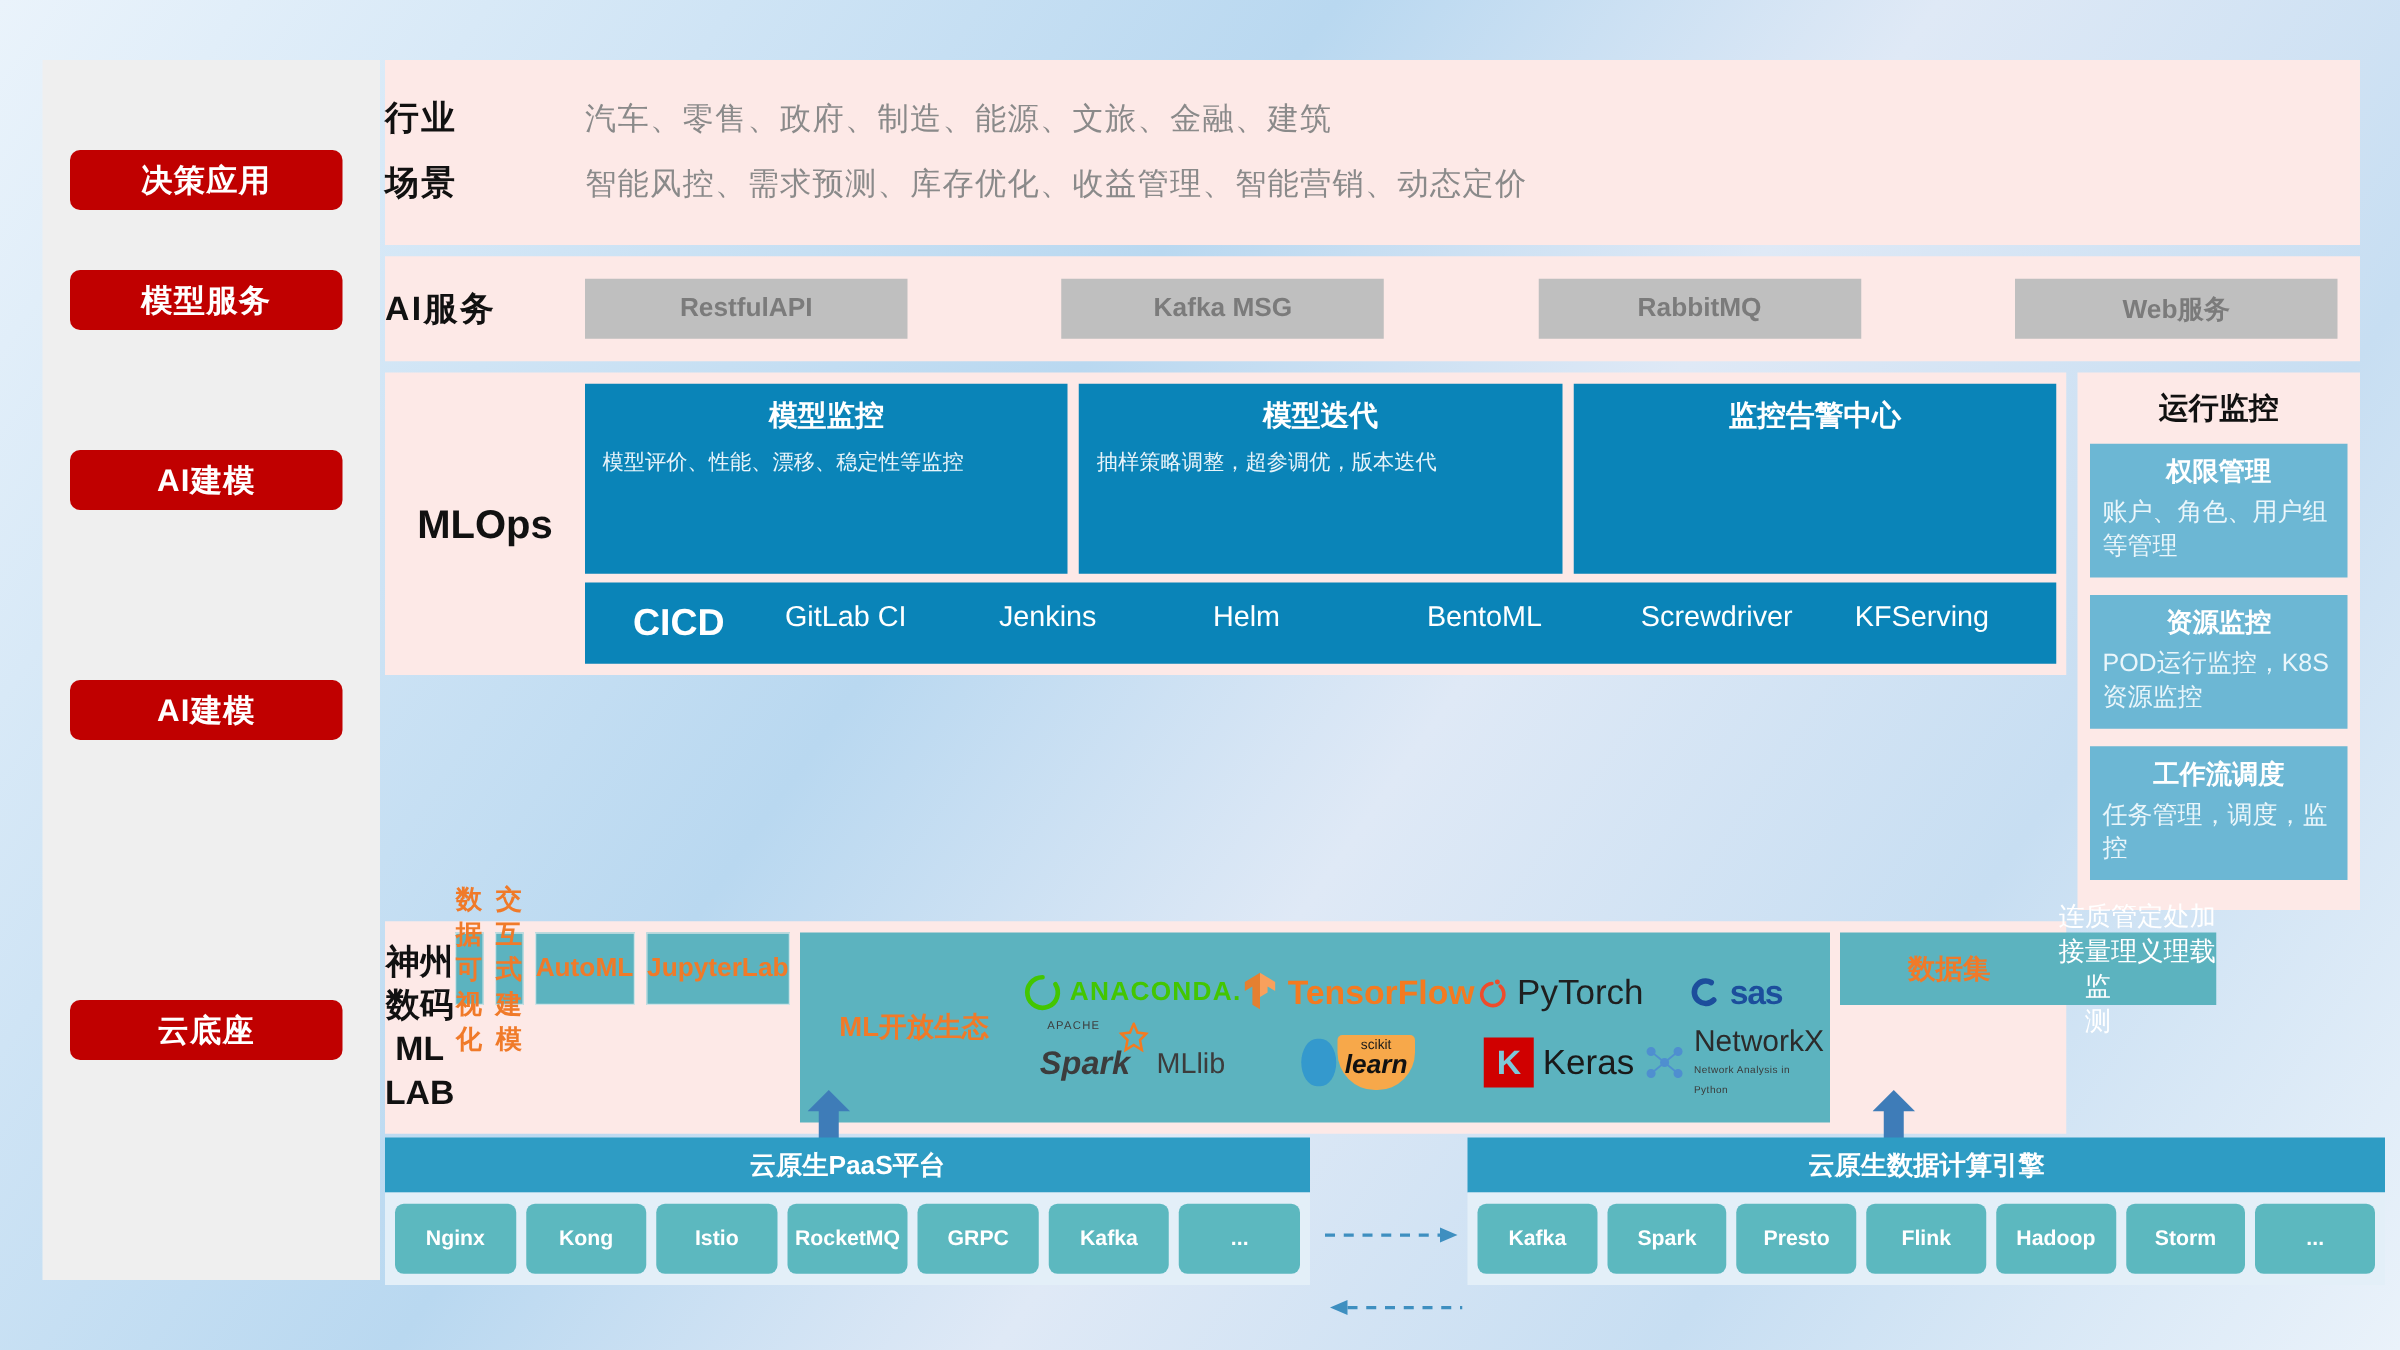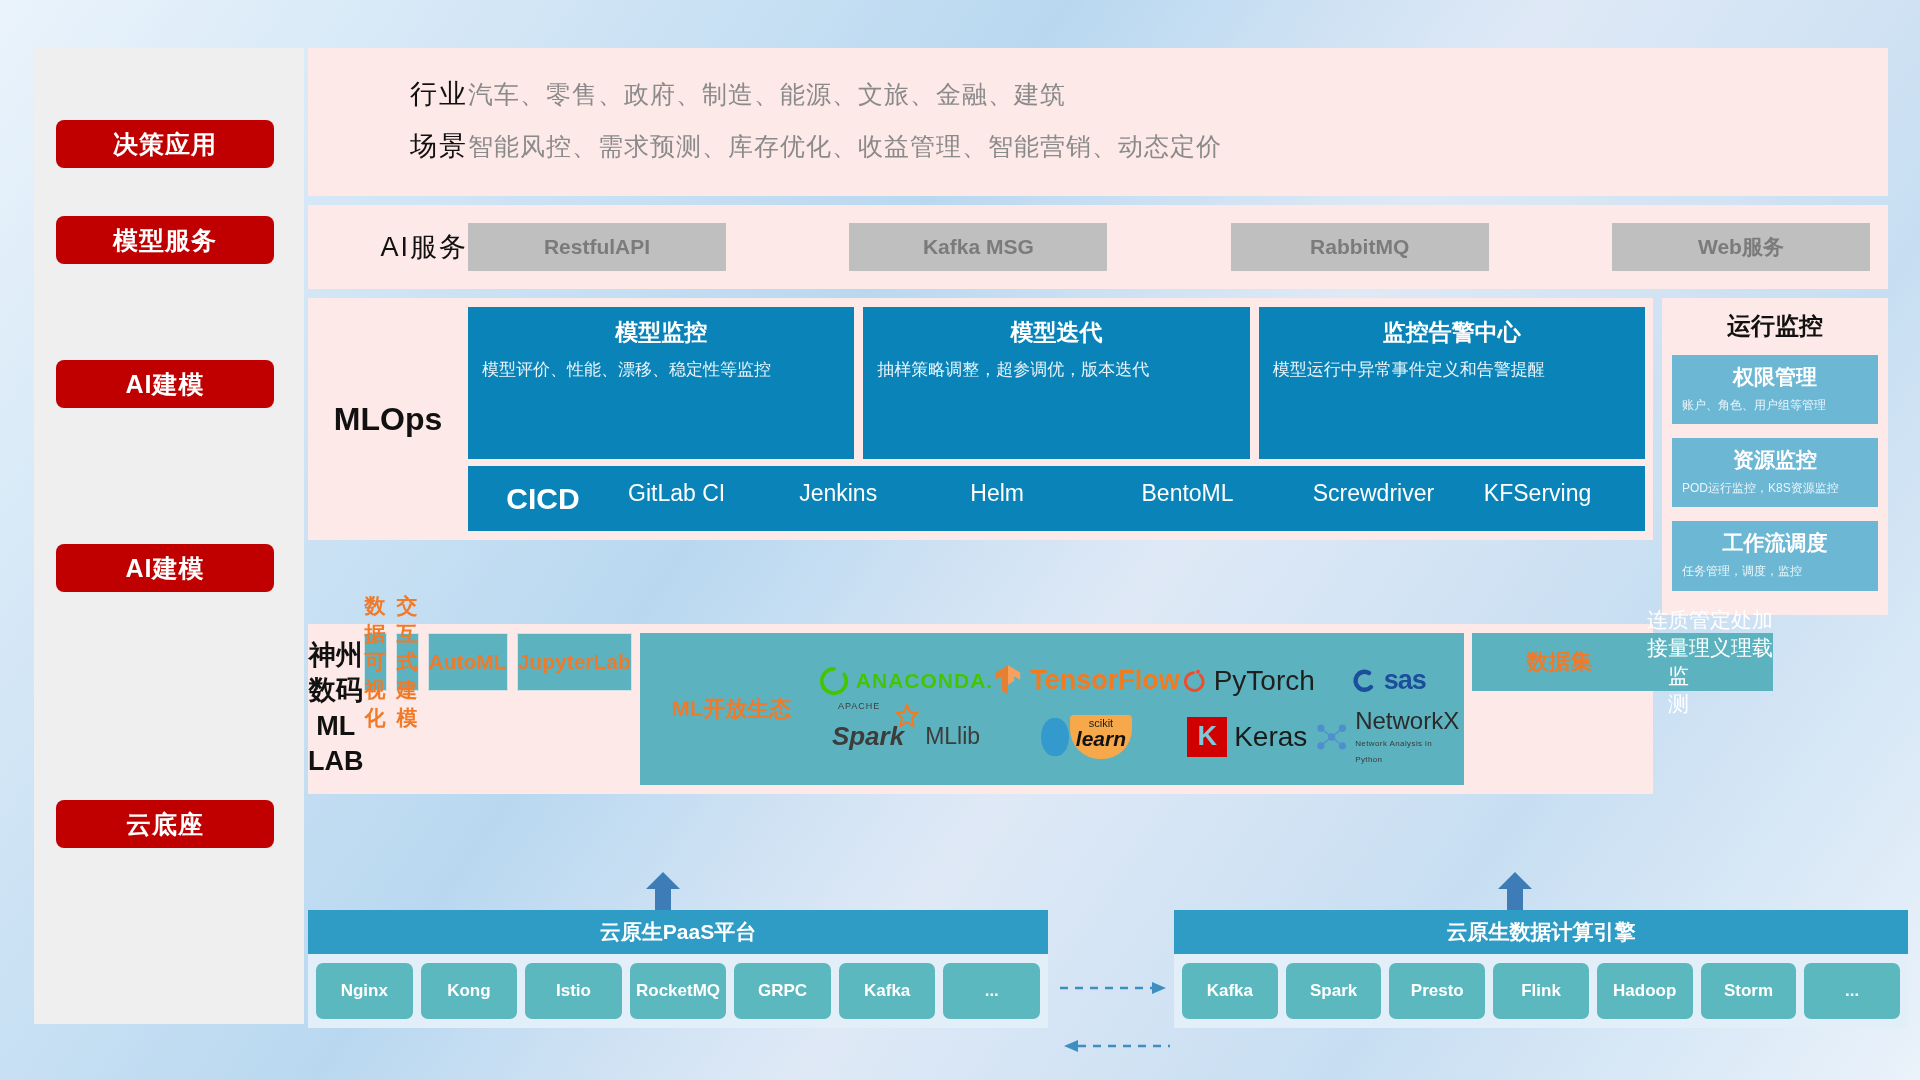--- a/index.html
+++ b/index.html
@@ -25,21 +25,21 @@
 
   
   #main{ position:absolute; left:308px; top:48px; width:1580px; }
 
   .band{ background:#fde9e7; margin-bottom:9px; position:relative; }
 
   
   #band-top{ height:148px; padding:20px 0 0 0; }
   .kv-row{ display:flex; align-items:center; height:52px; }
   .kv-key{
-    width:160px; text-align:right; font-size:27px; font-weight:normal; color:#111;
+    width:160px; text-align:left; font-size:27px; font-weight:bold; color:#111;
     letter-spacing:2px;
   }
   .kv-val{ font-size:25px; color:#8a8a8a; letter-spacing:1px; }
 
   
   #band-svc{ height:84px; display:flex; align-items:center; }
   #band-svc .kv-key{ width:160px; font-size:27px; }
   .svc-list{ flex:1; display:flex; gap:0; justify-content:space-between; padding-right:18px; }
   .svc-chip{
     width:258px; height:48px; background:#bfbfbf; color:#7b7b7b;
@@ -79,21 +79,21 @@
     word-break:break-all;
   }
 
   
   #panel-monitor{
     width:226px; background:#fde9e7; padding:12px 10px 10px;
   }
   #panel-monitor h3{ font-size:24px; font-weight:bold; text-align:center; color:#111; margin-bottom:13px; }
   .mon-card{ background:#6cb7d4; margin-bottom:14px; padding:8px 10px 11px; }
   .mon-card h5{ font-size:21px; font-weight:bold; color:#fff; text-align:center; margin-bottom:6px; }
-  .mon-card p{ font-size:12px; color:#eaf6fb; line-height:1.35; }
+  .mon-card p{ font-size:20px; color:#eaf6fb; line-height:1.35; }
 
   
   #band-lab{
     width:1345px; background:#fde9e7; padding:9px 0; display:flex; align-items:stretch;
     margin-top:9px;
   }
   #band-lab .sec-label{
     width:160px; display:flex; align-items:center; justify-content:center;
     font-size:27px; font-weight:bold; color:#111; text-align:center; line-height:1.3;
   }
@@ -178,21 +178,20 @@
           <div class="mlops-card">
             <h4>模型监控</h4>
             <p>模型评价、性能、漂移、稳定性等监控</p>
           </div>
           <div class="mlops-card">
             <h4>模型迭代</h4>
             <p>抽样策略调整，超参调优，版本迭代</p>
           </div>
           <div class="mlops-card">
             <h4>监控告警中心</h4>
-            <p>模型运行中异常事件定义和告警提醒</p>
           </div>
         </div>
         <div class="cicd-bar">
           <div class="cicd-title">CICD</div>
           <div class="cicd-items">
             <div class="cicd-item">GitLab CI</div>
             <div class="cicd-item">Jenkins</div>
             <div class="cicd-item">Helm</div>
             <div class="cicd-item">BentoML</div>
             <div class="cicd-item">Screwdriver</div>

